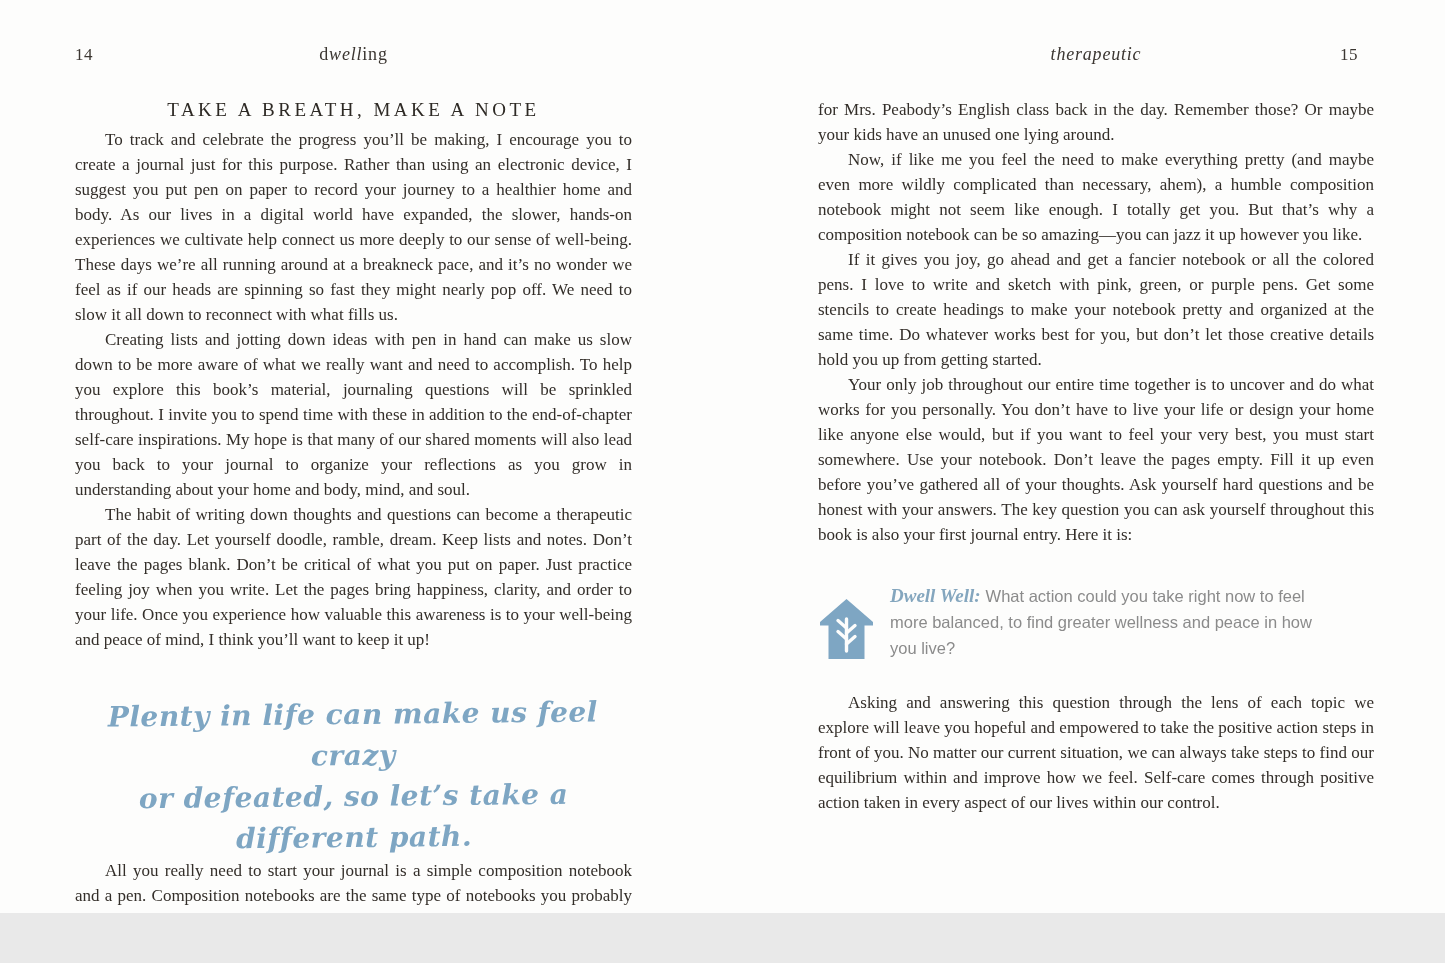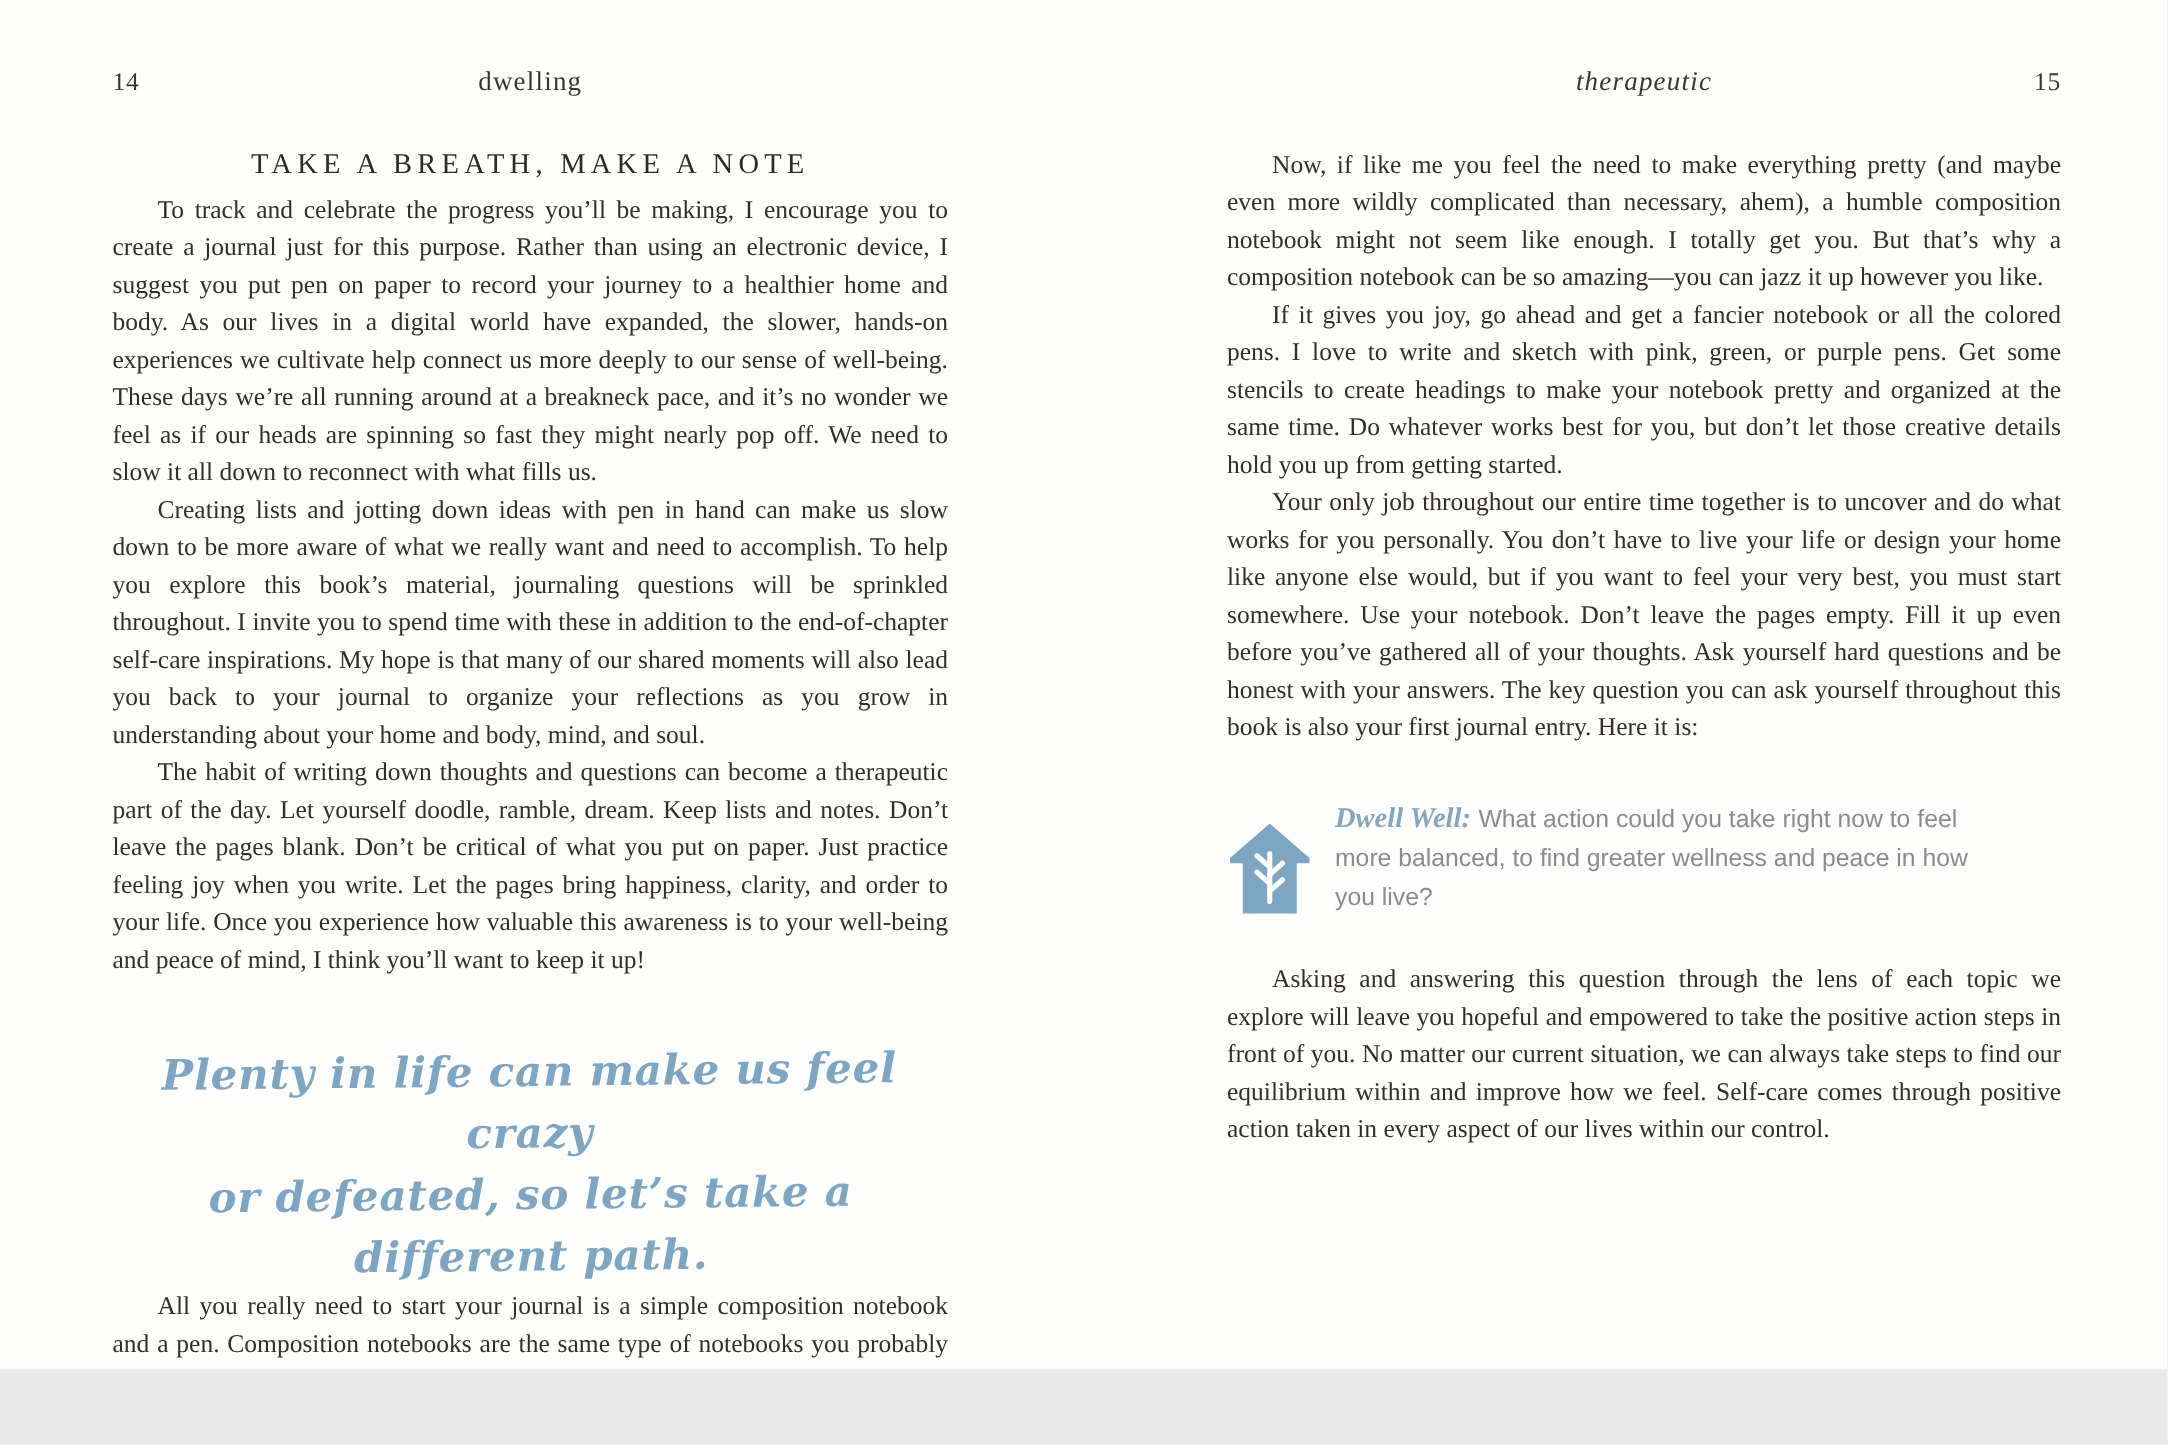--- a/index.html
+++ b/index.html
@@ -11,23 +11,23 @@
     color:#332e29;
     overflow:hidden;
   }
   .page { position:absolute; top:44px; }
   .page-left  { left:75px;  width:557px; }
   .page-right { left:818px; width:556px; }
 
   .pagehead { position:relative; height:26px; font-size:18px; color:#3b3631; }
   .pagenum  { position:absolute; top:1px; font-size:17px; letter-spacing:0.5px; }
   .page-left  .pagenum { left:0; }
-  .page-right .pagenum { right:0; }
+  .page-right .pagenum { right:16px; }
   .runhead { text-align:center; letter-spacing:0.8px; }
-  .runhead .it { }
+  .runhead .it { font-style:italic; }
   .page-right .runhead { font-style:italic; }
 
   .section-heading {
     margin:29px 0 6px;
     text-align:center;
     font-size:19px; font-weight:400;
     letter-spacing:3.5px;
     color:#2e2a25;
   }
 
@@ -93,20 +93,21 @@
     </div>
   </div>
 
   <div class="page page-right">
     <div class="pagehead">
       <span class="pagenum">15</span>
       <div class="runhead">therapeutic</div>
     </div>
 
     <div class="bodytext">
+      <p class="para noindent">for Mrs. Peabody’s English class back in the day. Remember those? Or maybe your kids have an unused one lying around.</p>
       <p class="para">Now, if like me you feel the need to make everything pretty (and maybe even more wildly complicated than necessary, ahem), a humble composition notebook might not seem like enough. I totally get you. But that’s why a composition notebook can be so amazing—you can jazz it up however you like.</p>
       <p class="para">If it gives you joy, go ahead and get a fancier notebook or all the colored pens. I love to write and sketch with pink, green, or purple pens. Get some stencils to create headings to make your notebook pretty and organized at the same time. Do whatever works best for you, but don’t let those creative details hold you up from getting started.</p>
       <p class="para">Your only job throughout our entire time together is to uncover and do what works for you personally. You don’t have to live your life or design your home like anyone else would, but if you want to feel your very best, you must start somewhere. Use your notebook. Don’t leave the pages empty. Fill it up even before you’ve gathered all of your thoughts. Ask yourself hard questions and be honest with your answers. The key question you can ask yourself throughout this book is also your first journal entry. Here it is:</p>
 
       <div class="callout">
         <svg class="callout-icon" viewBox="0 0 57 64" xmlns="http://www.w3.org/2000/svg">
           <path d="M28.5 2 L55 25 L55 28.5 L46.5 28.5 L46.5 62 L10.5 62 L10.5 28.5 L2 28.5 L2 25 Z" fill="#7ea6c3"></path>
           <g stroke="#fdfdfc" stroke-width="3.4" stroke-linecap="round" fill="none">
             <line x1="28.5" y1="22" x2="28.5" y2="54"></line>
             <line x1="28.5" y1="31" x2="20" y2="23.5"></line>

